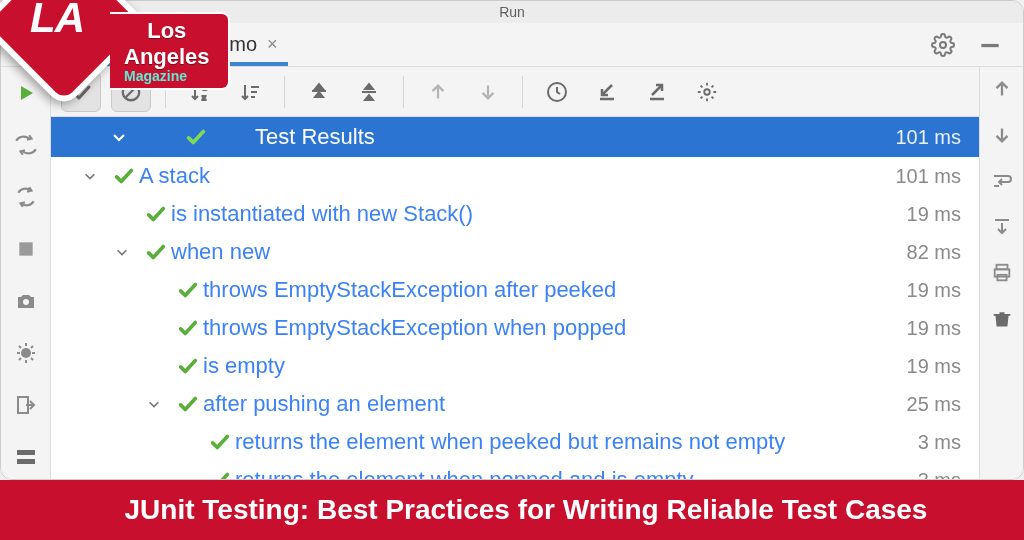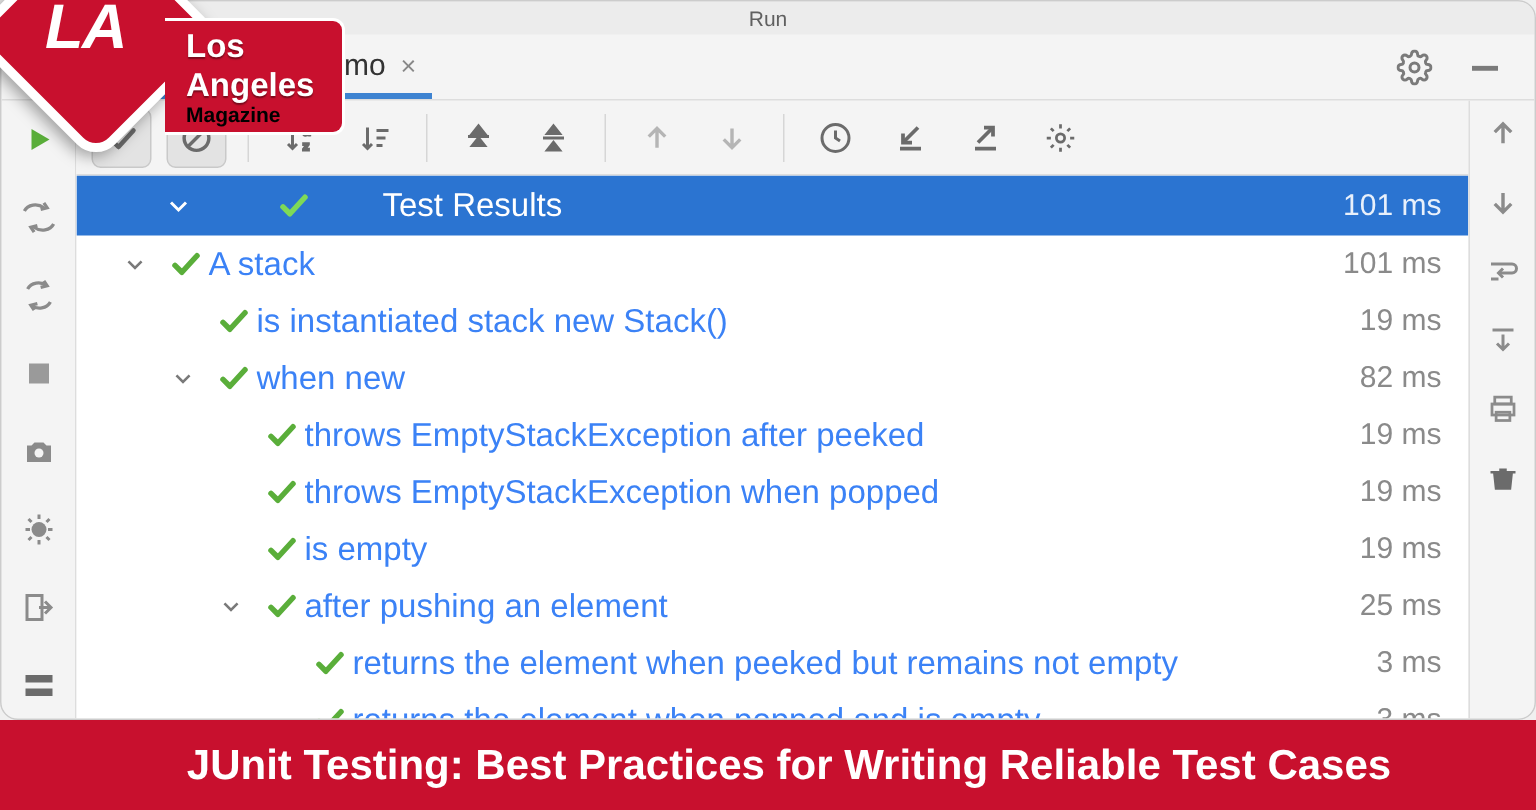--- a/index.html
+++ b/index.html
@@ -125,22 +125,22 @@
 }
 .logo-la {
   position: absolute; top: -6px; left: 16px; color: #fff;
   font-weight: 800; font-size: 42px; font-style: italic; letter-spacing: -1px;
 }
 .logo-text-block {
   position: absolute; top: 12px; left: 96px;
   background: #c8102e; border-radius: 0 8px 8px 0; padding: 4px 18px 4px 14px;
   border: 2px solid #fff; border-left: none;
 }
-.logo-text-main { color:#fff; font-size: 22px; font-weight: 700; text-shadow: 0 1px 1px rgba(0,0,0,.4); }
-.logo-text-sub { color:#000000; font-size: 14px; font-weight: 700; margin-top: -2px; }
+.logo-text-main { color:#fff; font-size: 22px; font-weight: 700; text-shadow: 0 1px 1px rgba(0,0,0,.4); text-align: center; }
+.logo-text-sub { color:#5eead4; font-size: 14px; font-weight: 700; margin-top: -2px; }
 .footer-banner {
   position: absolute; left: 0; right: 0; bottom: 0; height: 60px;
   background: #c8102e; display: flex; align-items: center; justify-content: center; padding-left: 28px;
 }
 .footer-banner-text { color:#fff; font-weight: 800; font-size: 28px; }
 svg { display: block; }
 </style>
 </head>
 <body>
 
@@ -348,21 +348,21 @@
               <span class="pad"></span>
               <span class="pad"></span>
               <span class="pad"></span>
               <span class="pad"></span>
               <span class="expand"></span>
               <span class="status">
                 <svg class="check-svg" width="22" height="22" viewBox="0 0 24 24" fill="none" stroke="#5aae3a" stroke-width="4" stroke-linecap="round" stroke-linejoin="round">
                   <polyline points="4 13 9 18 20 6"></polyline>
                 </svg>
               </span>
-              <span class="label">is instantiated stack new Stack()</span>
+              <span class="label">is instantiated with new Stack()</span>
               <span class="time">19 ms</span>
             </div>
             <div class="row">
               <span class="pad"></span>
               <span class="pad"></span>
               <span class="pad"></span>
               <span class="pad"></span>
               <span class="expand">
                 <svg width="14" height="14" viewBox="0 0 16 16">
                   <path d="M3 6l5 5 5-5" fill="none" stroke="#7a7a7a" stroke-width="2"></path>

